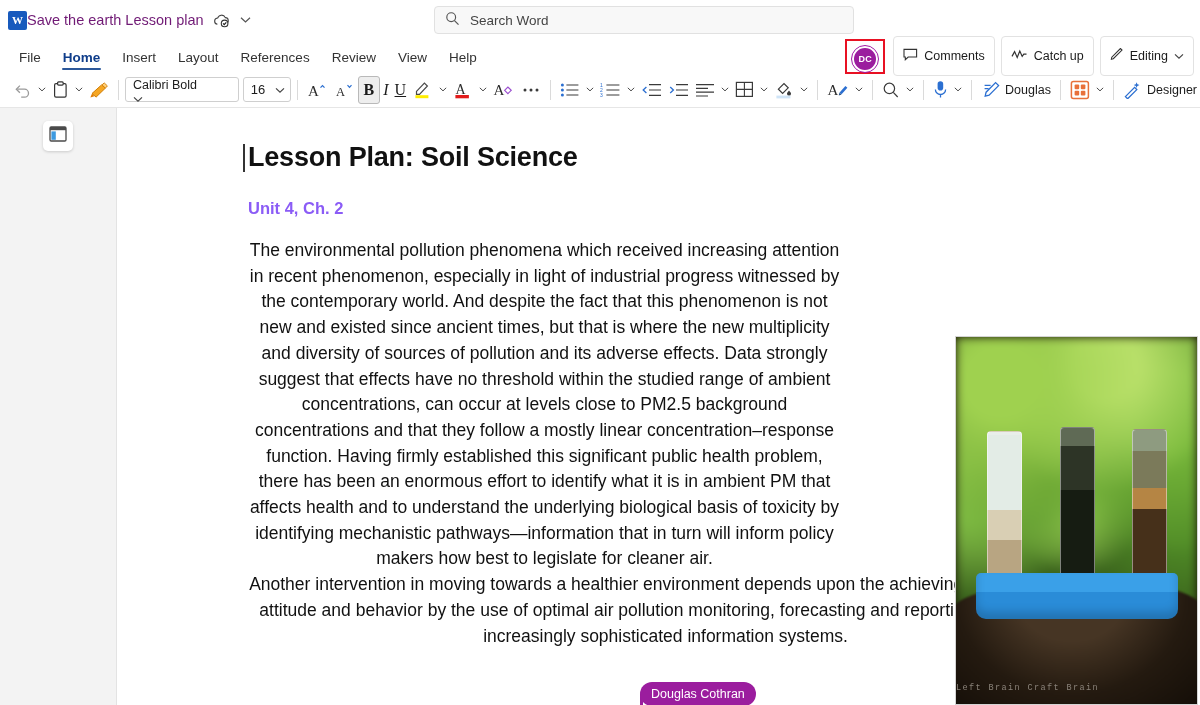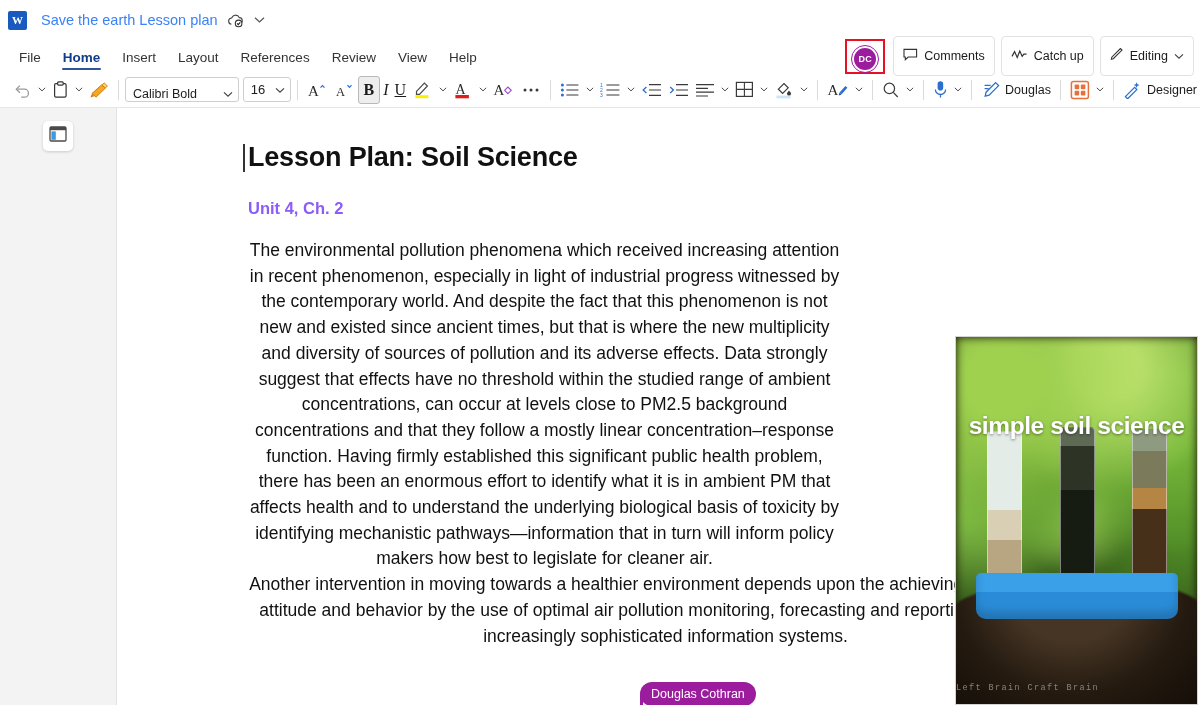--- a/index.html
+++ b/index.html
@@ -17,21 +17,21 @@
     height: 40px; min-height: 40px; background: #ffffff;
     display: flex; align-items: center; position: relative;
   }
   .word-logo {
     width: 19px; height: 19px; margin-left: 8px; border-radius: 2px;
     background: #185abd; color: #fff; font-size: 11px; font-weight: bold;
     display: flex; align-items: center; justify-content: center;
     font-family: "Liberation Serif", serif; flex: 0 0 auto;
   }
   .doc-title {
-    margin-left: 14px; font-size: 14.5px; color: #3b82f6; white-space: nowrap;
+    font-size: 14.5px; color: #701a75; white-space: nowrap;
   }
   .saved-icon { margin-left: 9px; display: flex; align-items: center; }
   .chev-title { margin-left: 10px; display: flex; align-items: center; }
 
   .searchbox {
     position: absolute; left: 434px; top: 6px; width: 420px; height: 28px;
     background: #f8f8f8; border: 1px solid #e1e1e1; border-radius: 4px;
     display: flex; align-items: center; padding-left: 10px; gap: 10px;
   }
   .searchbox .ph { font-size: 13.5px; color: #444; }
@@ -77,22 +77,22 @@
     height: 36px; min-height: 36px; background: #fff;
     display: flex; align-items: center; padding-left: 10px;
     border-bottom: 1px solid #e6e6e6; overflow: hidden;
   }
   .tb { display: flex; align-items: center; height: 28px; padding: 0 3px; border-radius: 3px; }
   .tb.boxed { border: 1px solid #b9b9b9; background: #eeeeee; padding: 0 5px; }
   .chev { width: 14px; display: flex; align-items: center; justify-content: center; }
   .sep { width: 1px; height: 20px; background: #dadada; margin: 0 6px; flex: 0 0 auto; }
   .fontbox {
     width: 120px; height: 25px; border: 1px solid #cfcfcf; border-radius: 3px;
-    background: #fff; display: flex; align-items: flex-end; justify-content: space-between;
-    padding: 0 5px 0 7px; font-size: 12.5px; color: #1b1b1b; margin-right: 4px;
+    background: #fff; display: flex; align-items: flex-start; justify-content: space-between;
+    padding: 0 5px 0 7px; font-size: 12.5px; color: #1b1b1b; margin-right: 4px; flex-direction: column;
   }
   .sizebox {
     width: 50px; height: 25px; border: 1px solid #cfcfcf; border-radius: 3px;
     background: #fff; display: flex; align-items: center; justify-content: space-between;
     padding: 0 5px 0 7px; font-size: 13px; color: #1b1b1b;
   }
   .tb-label { font-size: 12.5px; color: #1b1b1b; margin-left: 5px; white-space: nowrap; }
   .bold-g { font-family: "Liberation Serif", serif; font-size: 16px; font-weight: bold; color: #1b1b1b; }
   .ital-g { font-family: "Liberation Serif", serif; font-size: 16px; font-style: italic; color: #1b1b1b; }
   .und-g  { font-family: "Liberation Serif", serif; font-size: 16px; color: #1b1b1b; text-decoration: underline; }
@@ -199,20 +199,29 @@
           <circle cx="11.6" cy="10.4" r="3.3" fill="#fff" stroke="#333" stroke-width="1.1"></circle>
           <path d="M10.1 10.4l1.1 1.2 2.1-2.3" fill="none" stroke="#222" stroke-width="1.2"></path>
         </svg>
     </span>
     <span class="chev-title">
       <svg width="11" height="8" viewBox="0 0 11 8">
           <path d="M1 1.8L5.5 6 10 1.8" fill="none" stroke="#555" stroke-width="1.2"></path>
         </svg>
     </span>
 
+    <div class="searchbox">
+      <span>
+        <svg width="15" height="15" viewBox="0 0 15 15">
+            <circle cx="6.2" cy="6.2" r="4.4" fill="none" stroke="#555" stroke-width="1.15"></circle>
+            <path d="M9.5 9.6l4 4.1" stroke="#555" stroke-width="1.15" fill="none"></path>
+          </svg>
+      </span>
+      <span class="ph">Search Word</span>
+    </div>
   </div>
 
   <div class="tabrow">
     <div class="tab">File</div>
     <div class="tab active">Home</div>
     <div class="tab">Insert</div>
     <div class="tab">Layout</div>
     <div class="tab">References</div>
     <div class="tab">Review</div>
     <div class="tab">View</div>
@@ -564,21 +573,20 @@
 
         <div class="tube" style="left:31px; top:94px; height:152px;
                     background:linear-gradient(#e9eeea 0 2%, #e3ece6 2% 52%, #d9cfb4 52% 72%, #b8a582 72% 100%);"></div>
         <div class="tube" style="left:104px; top:90px; height:156px;
                     background:linear-gradient(#5f6a55 0 12%, #2d3426 12% 40%, #161c12 40% 100%);"></div>
         <div class="tube" style="left:176px; top:92px; height:154px;
                     background:linear-gradient(#8e9b80 0 14%, #7b7a5a 14% 38%, #b58544 38% 52%, #46301a 52% 100%);"></div>
 
         <div class="holder"></div>
 
-        <div class="img-title">simple soil science</div>
         <div class="img-credit">Left Brain Craft Brain</div>
       </div>
 
       <div class="presence-caret"></div>
       <div class="presence">Douglas Cothran</div>
 
     </div>
   </div>
 </div>
 

